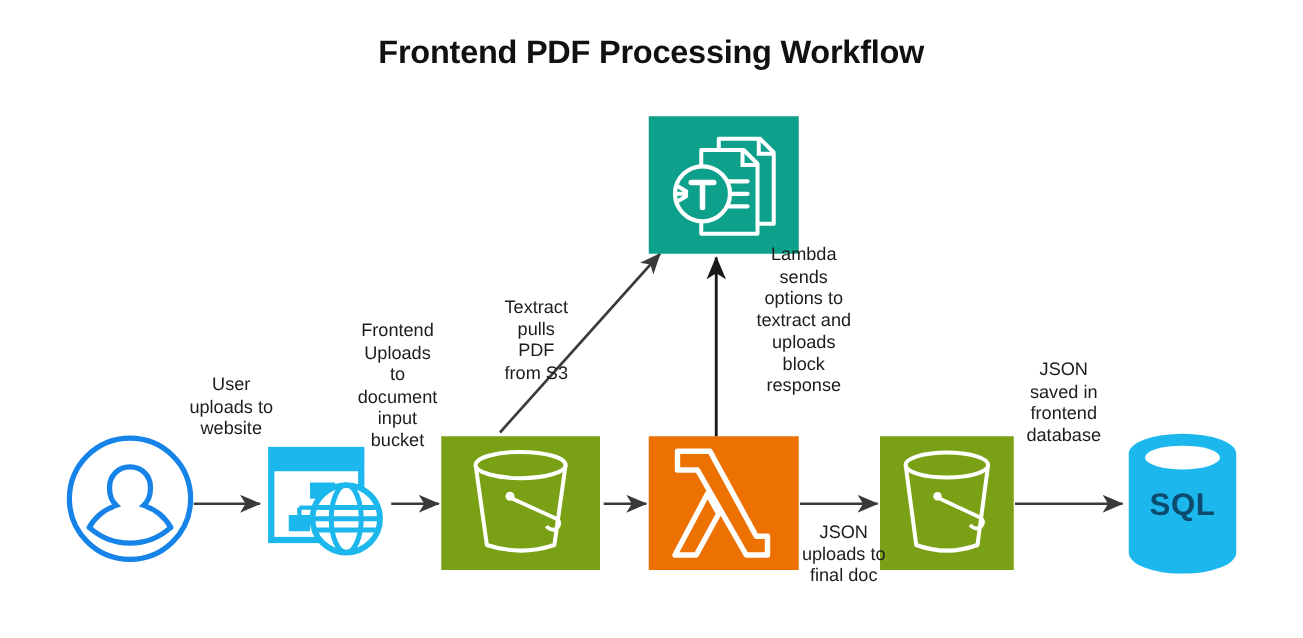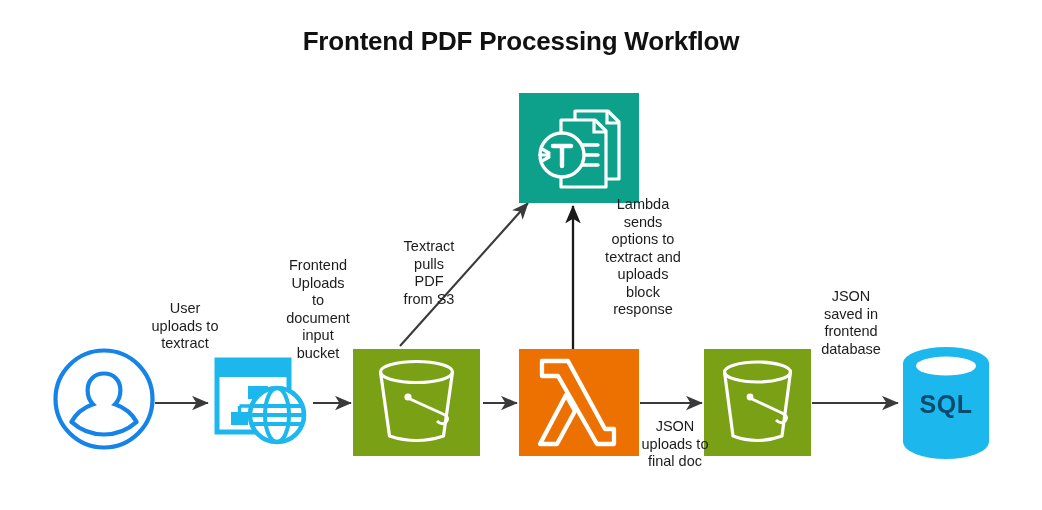--- a/index.html
+++ b/index.html
@@ -192,21 +192,21 @@
     <svg width="92" height="113" viewBox="0 0 92 113">
       <path d="M3 17 L3 96 a43 17 0 0 0 86 0 L89 17 Z" fill="#1CB7EC"></path>
       <ellipse cx="46" cy="17" rx="43" ry="16" fill="#1CB7EC"></ellipse>
       <ellipse cx="46" cy="20" rx="30" ry="9.5" fill="#ffffff"></ellipse>
     </svg>
     <div class="sql-text" style="top:44px;">SQL</div>
   </div>
 
   <div class="edge-label" style="left:140px; top:300px; width:90px;">User
 uploads to
-textract</div>
+website</div>
 
   <div class="edge-label" style="left:274px; top:257px; width:88px;">Frontend
 Uploads
 to
 document
 input
 bucket</div>
 
   <div class="edge-label" style="left:385px; top:196px; width:88px;margin-top:42px;">Textract
 pulls

